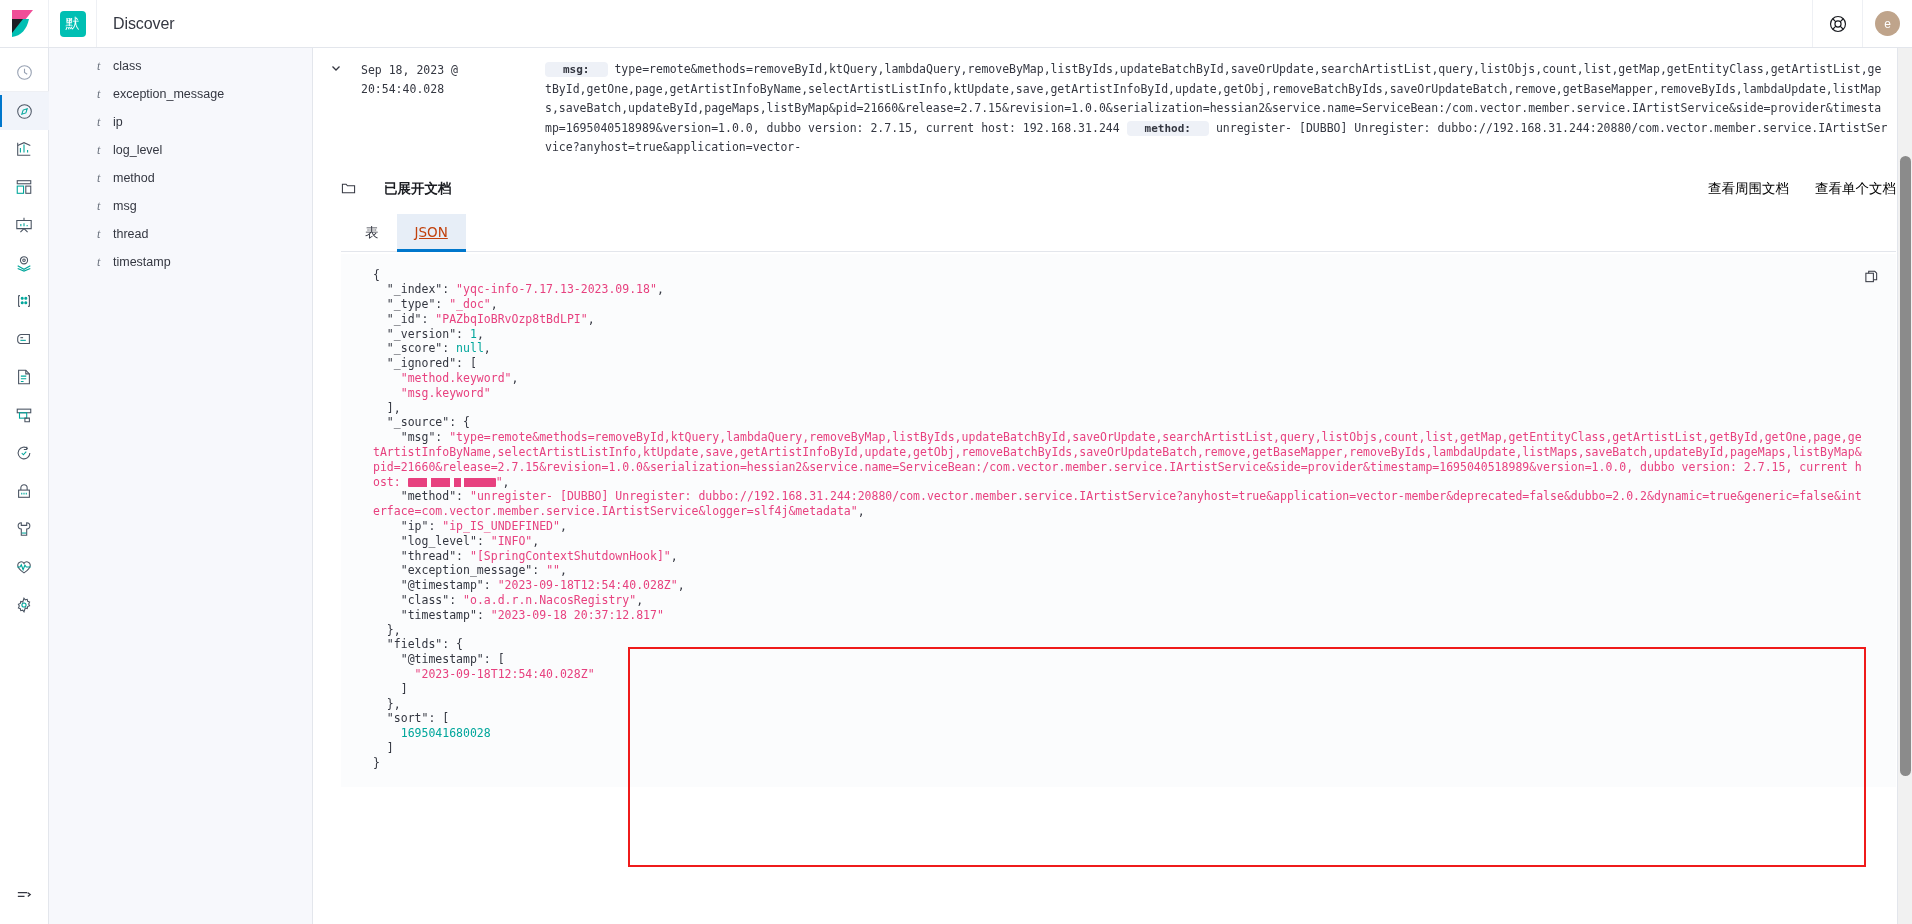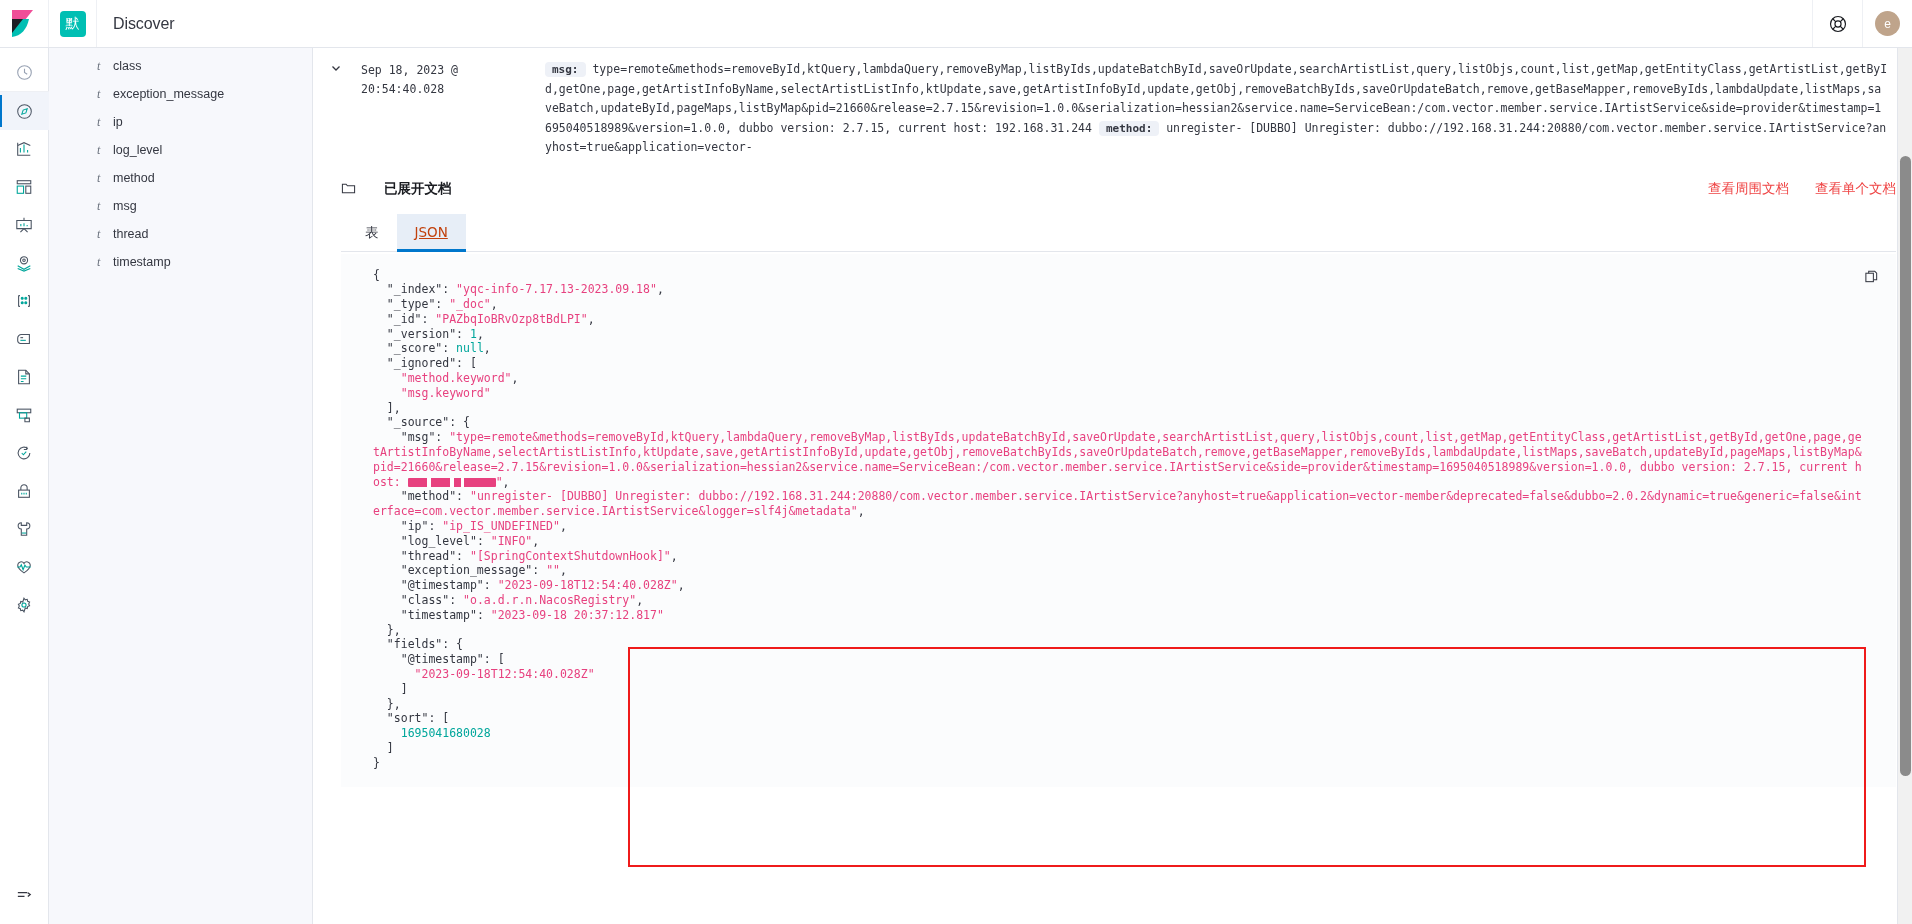--- a/index.html
+++ b/index.html
@@ -103,39 +103,39 @@
   .doc-time {
     flex: 0 0 172px; font-family: "DejaVu Sans Mono", monospace;
     font-size: 11.5px; color: #343741; padding-top: 5px; line-height: 19px;
   }
   .doc-msg {
     flex: 1; font-family: "DejaVu Sans Mono", monospace;
     font-size: 11.5px; line-height: 19.5px; color: #343741;
     word-break: break-all; padding-top: 4px; padding-right: 8px;
   }
   .kw {
-    background: #eef1f7; color: #343741; padding: 1px 7px; border-radius: 4px;
+    background: #eef1f7; color: #343741; padding: 1px 18px; border-radius: 4px;
     font-weight: bold; font-size: 11px;
   }
 
   
   .expanded {
     margin: 18px 16px 0 28px; position: relative;
   }
   .expanded-head {
     display: flex; align-items: center; height: 26px; gap: 20px;
   }
   .folder-ico { margin-right: 8px; display: flex; align-items: center; }
   .expanded-title {
     font-size: 13.5px; color: #1a1c21; font-weight: bold;
     font-family: "DejaVu Sans", sans-serif;
   }
   .expanded-links { margin-left: auto; display: flex; gap: 26px; }
   .doclink {
-    font-size: 13.5px; color: #ef4444; cursor: pointer;
+    font-size: 13.5px; color: #000000; cursor: pointer;
     font-family: Liberation Sans, sans-serif;
   }
 
   .tabs {
     display: flex; margin-top: 12px; border-bottom: 1px solid #e3e6ec;
     padding-left: 6px;
   }
   .tab {
     padding: 10px 18px 9px; font-size: 13.5px; color: #343741;
     cursor: pointer; position: relative; font-family: "DejaVu Sans", sans-serif;

